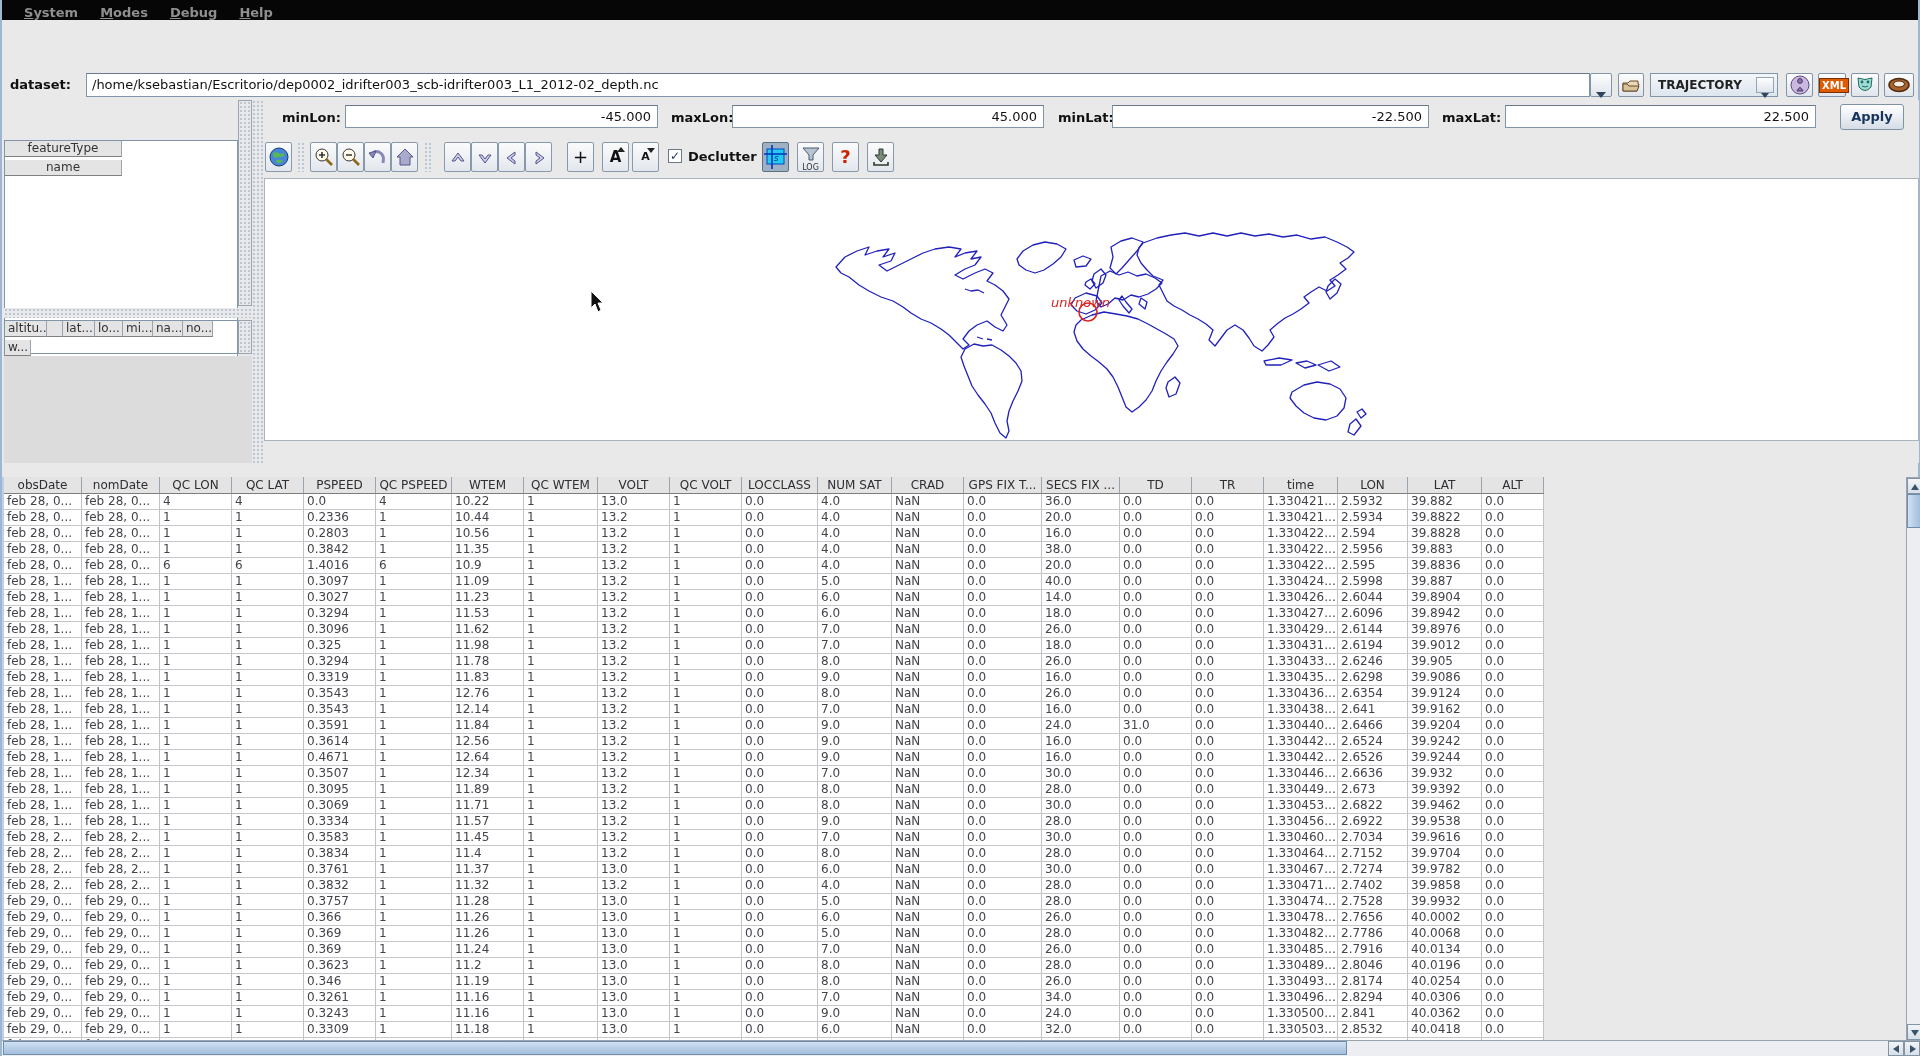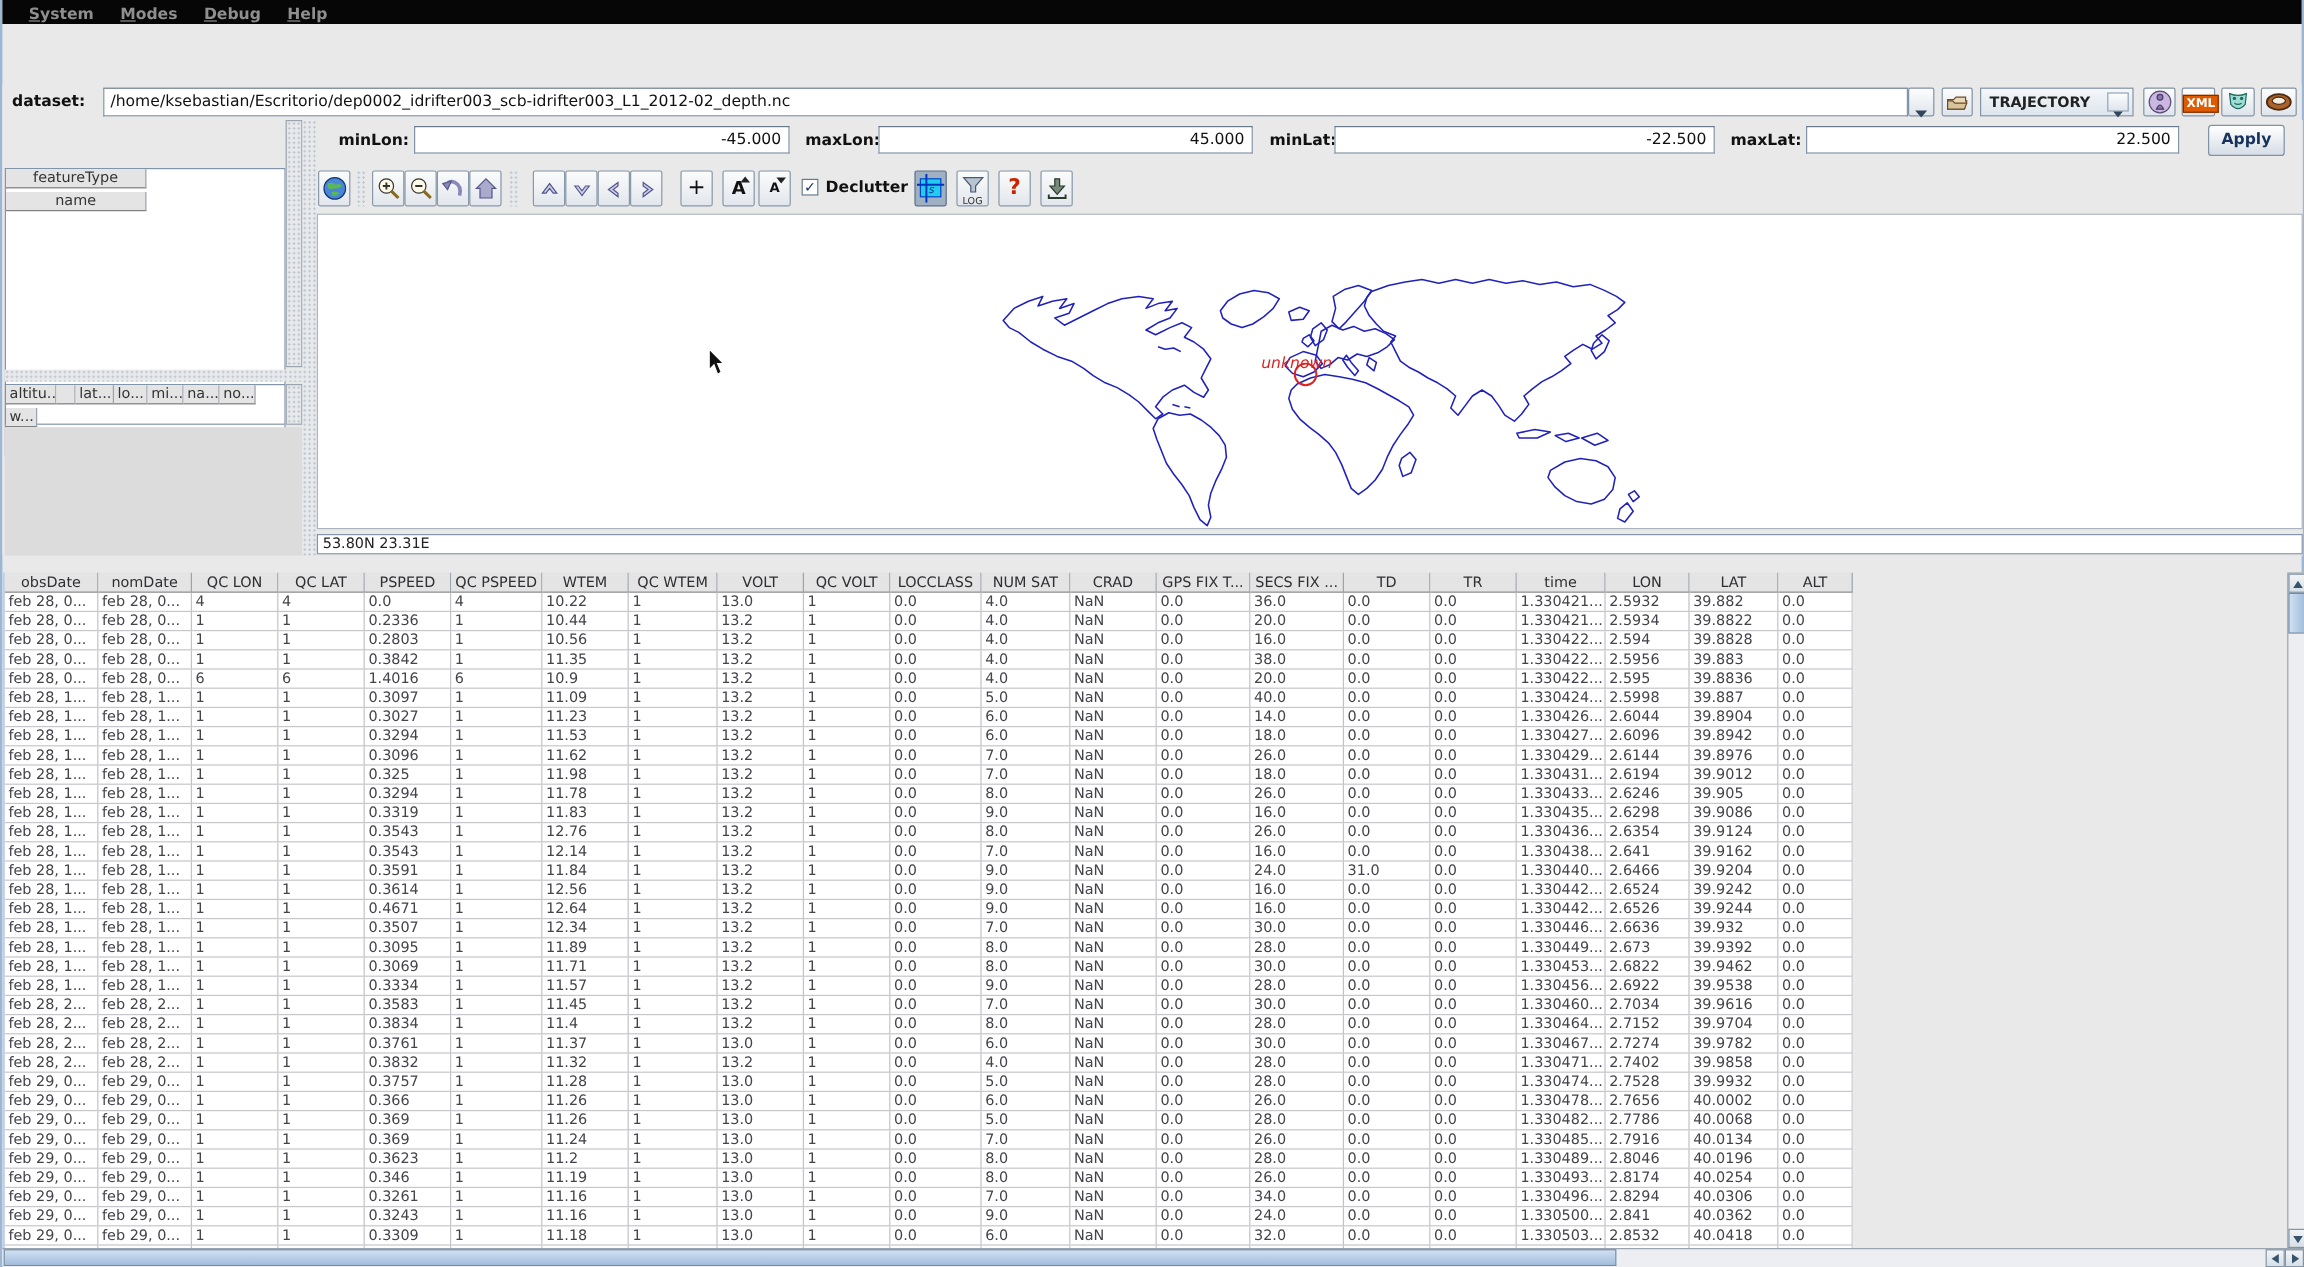--- a/index.html
+++ b/index.html
@@ -317,21 +317,20 @@
           </g>
           <g>
             <circle cx="823" cy="133" r="9" fill="none" stroke="#dd2222" stroke-width="1.6"></circle>
             <text x="786" y="128" font-size="13" fill="#dd2222">unknown</text>
           </g>
           <g>
             <polygon points="326,112 326,129 330,125 333,133 336,131 333,124 338,124" fill="#111" stroke="#fff" stroke-width="1"></polygon>
           </g>
         </svg>
       </div>
-      <div id="map-status">53.80N 23.31E</div>
     </div>
   </div>
 
   <div id="grid">
     <div id="grid-head"><div class="gh" style="width: 78px;">obsDate</div><div class="gh" style="width: 78px;">nomDate</div><div class="gh" style="width: 72px;">QC LON</div><div class="gh" style="width: 72px;">QC LAT</div><div class="gh" style="width: 72px;">PSPEED</div><div class="gh" style="width: 76px;">QC PSPEED</div><div class="gh" style="width: 72px;">WTEM</div><div class="gh" style="width: 74px;">QC WTEM</div><div class="gh" style="width: 72px;">VOLT</div><div class="gh" style="width: 72px;">QC VOLT</div><div class="gh" style="width: 76px;">LOCCLASS</div><div class="gh" style="width: 74px;">NUM SAT</div><div class="gh" style="width: 72px;">CRAD</div><div class="gh" style="width: 78px;">GPS FIX T...</div><div class="gh" style="width: 78px;">SECS FIX ...</div><div class="gh" style="width: 72px;">TD</div><div class="gh" style="width: 72px;">TR</div><div class="gh" style="width: 74px;">time</div><div class="gh" style="width: 70px;">LON</div><div class="gh" style="width: 74px;">LAT</div><div class="gh" style="width: 62px;">ALT</div></div>
     <div id="grid-body">
         <div class="gr"><div class="gc" style="width: 78px;">feb 28, 0...</div><div class="gc" style="width: 78px;">feb 28, 0...</div><div class="gc" style="width: 72px;">4</div><div class="gc" style="width: 72px;">4</div><div class="gc" style="width: 72px;">0.0</div><div class="gc" style="width: 76px;">4</div><div class="gc" style="width: 72px;">10.22</div><div class="gc" style="width: 74px;">1</div><div class="gc" style="width: 72px;">13.0</div><div class="gc" style="width: 72px;">1</div><div class="gc" style="width: 76px;">0.0</div><div class="gc" style="width: 74px;">4.0</div><div class="gc" style="width: 72px;">NaN</div><div class="gc" style="width: 78px;">0.0</div><div class="gc" style="width: 78px;">36.0</div><div class="gc" style="width: 72px;">0.0</div><div class="gc" style="width: 72px;">0.0</div><div class="gc" style="width: 74px;">1.330421...</div><div class="gc" style="width: 70px;">2.5932</div><div class="gc" style="width: 74px;">39.882</div><div class="gc" style="width: 62px;">0.0</div></div>
         <div class="gr"><div class="gc" style="width: 78px;">feb 28, 0...</div><div class="gc" style="width: 78px;">feb 28, 0...</div><div class="gc" style="width: 72px;">1</div><div class="gc" style="width: 72px;">1</div><div class="gc" style="width: 72px;">0.2336</div><div class="gc" style="width: 76px;">1</div><div class="gc" style="width: 72px;">10.44</div><div class="gc" style="width: 74px;">1</div><div class="gc" style="width: 72px;">13.2</div><div class="gc" style="width: 72px;">1</div><div class="gc" style="width: 76px;">0.0</div><div class="gc" style="width: 74px;">4.0</div><div class="gc" style="width: 72px;">NaN</div><div class="gc" style="width: 78px;">0.0</div><div class="gc" style="width: 78px;">20.0</div><div class="gc" style="width: 72px;">0.0</div><div class="gc" style="width: 72px;">0.0</div><div class="gc" style="width: 74px;">1.330421...</div><div class="gc" style="width: 70px;">2.5934</div><div class="gc" style="width: 74px;">39.8822</div><div class="gc" style="width: 62px;">0.0</div></div>
         <div class="gr"><div class="gc" style="width: 78px;">feb 28, 0...</div><div class="gc" style="width: 78px;">feb 28, 0...</div><div class="gc" style="width: 72px;">1</div><div class="gc" style="width: 72px;">1</div><div class="gc" style="width: 72px;">0.2803</div><div class="gc" style="width: 76px;">1</div><div class="gc" style="width: 72px;">10.56</div><div class="gc" style="width: 74px;">1</div><div class="gc" style="width: 72px;">13.2</div><div class="gc" style="width: 72px;">1</div><div class="gc" style="width: 76px;">0.0</div><div class="gc" style="width: 74px;">4.0</div><div class="gc" style="width: 72px;">NaN</div><div class="gc" style="width: 78px;">0.0</div><div class="gc" style="width: 78px;">16.0</div><div class="gc" style="width: 72px;">0.0</div><div class="gc" style="width: 72px;">0.0</div><div class="gc" style="width: 74px;">1.330422...</div><div class="gc" style="width: 70px;">2.594</div><div class="gc" style="width: 74px;">39.8828</div><div class="gc" style="width: 62px;">0.0</div></div>
         <div class="gr"><div class="gc" style="width: 78px;">feb 28, 0...</div><div class="gc" style="width: 78px;">feb 28, 0...</div><div class="gc" style="width: 72px;">1</div><div class="gc" style="width: 72px;">1</div><div class="gc" style="width: 72px;">0.3842</div><div class="gc" style="width: 76px;">1</div><div class="gc" style="width: 72px;">11.35</div><div class="gc" style="width: 74px;">1</div><div class="gc" style="width: 72px;">13.2</div><div class="gc" style="width: 72px;">1</div><div class="gc" style="width: 76px;">0.0</div><div class="gc" style="width: 74px;">4.0</div><div class="gc" style="width: 72px;">NaN</div><div class="gc" style="width: 78px;">0.0</div><div class="gc" style="width: 78px;">38.0</div><div class="gc" style="width: 72px;">0.0</div><div class="gc" style="width: 72px;">0.0</div><div class="gc" style="width: 74px;">1.330422...</div><div class="gc" style="width: 70px;">2.5956</div><div class="gc" style="width: 74px;">39.883</div><div class="gc" style="width: 62px;">0.0</div></div>

